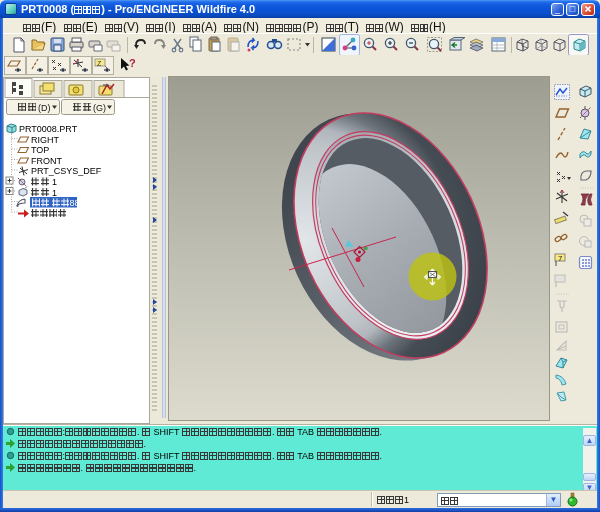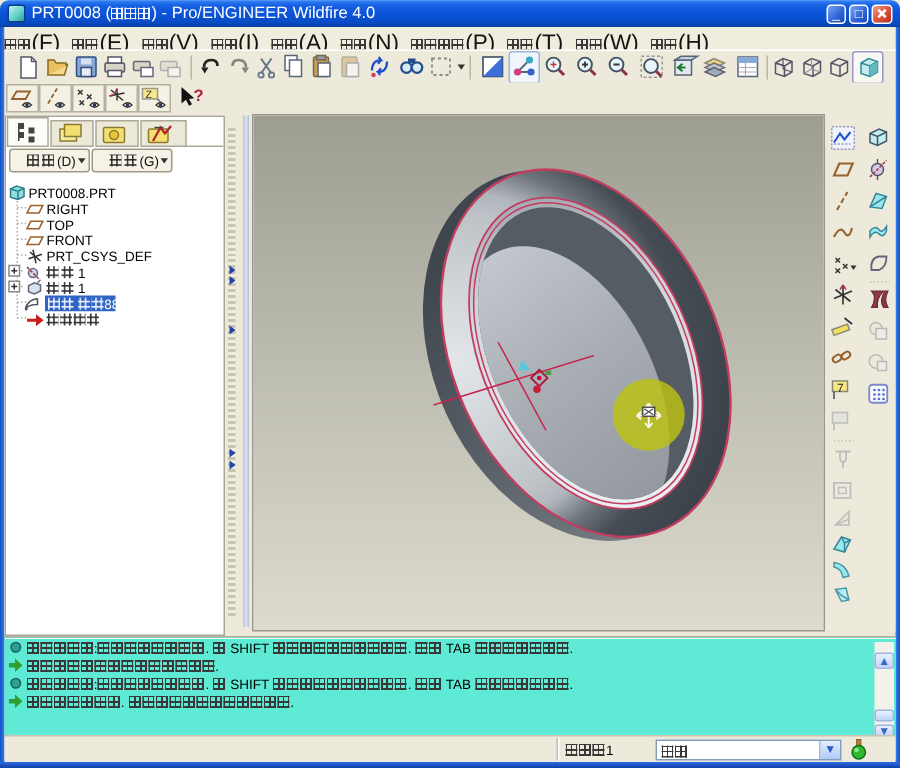--- a/index.html
+++ b/index.html
@@ -3,32 +3,32 @@
 *{margin:0;padding:0;box-sizing:border-box}
 html,body{width:600px;height:512px;overflow:hidden;font-family:"Liberation Sans",sans-serif;background:#ECE9D8;position:relative}
 .abs{position:absolute}
 
 #frameL{left:0;top:16px;width:3px;bottom:0;background:linear-gradient(90deg,#1053C8,#3A7BE8)}
 #frameR{right:0;top:16px;width:3px;bottom:0;background:linear-gradient(90deg,#3A7BE8,#1053C8)}
 #frameB{left:0;bottom:0;width:600px;height:4px;background:linear-gradient(180deg,#2E6CE0,#0F3EA8)}
 
 #title{left:0;top:0;width:600px;height:18px;border-radius:6px 6px 0 0;
 background:linear-gradient(180deg,#5AA0F8 0%,#2D79EF 6%,#1660E4 20%,#0C55D9 45%,#0A50CF 70%,#0848BB 90%,#0B3E9E 100%);}
-#title .txt{position:absolute;left:21px;top:3px;color:#fff;font-weight:normal;font-size:11px;letter-spacing:0px;white-space:nowrap}
+#title .txt{position:absolute;left:21px;top:3px;color:#fff;font-weight:bold;font-size:11px;letter-spacing:0px;white-space:nowrap}
 #ticon{left:5px;top:3px;width:12px;height:12px;background:linear-gradient(135deg,#BFF3EE,#5ECFC4 60%,#2E9E94);border:1px solid #0A3C8E;border-radius:2px}
 .tbtn{top:3px;width:13px;height:13px;border:1px solid #fff;border-radius:3px;font-size:9px;color:#fff;text-align:center;line-height:11px}
 #bmin{left:551px;background:linear-gradient(135deg,#7AA4F0,#2E62D8 60%,#1C4ABB)}
 #bmax{left:566px;background:linear-gradient(135deg,#7AA4F0,#2E62D8 60%,#1C4ABB)}
 #bclose{left:581px;width:14px;background:linear-gradient(135deg,#F0A088,#DD5540 50%,#BC2C12)}
 
 .g{display:inline-block;width:8px;height:8px;margin-right:1px;vertical-align:-1px;
 background:repeating-linear-gradient(0deg,#383838 0 1px,transparent 1px 3.5px),repeating-linear-gradient(90deg,#383838 0 1px,transparent 1px 3.5px)}
 .gw{background:repeating-linear-gradient(0deg,#f4f6ff 0 1px,transparent 1px 3.5px),repeating-linear-gradient(90deg,#f4f6ff 0 1px,transparent 1px 3.5px)}
 
-#menu{left:3px;top:18px;width:594px;height:15px;background:#F0EDDF;font-size:15px;color:#111;white-space:nowrap;padding-left:0}
+#menu{left:3px;top:18px;width:594px;height:15px;background:#F0EDDF;font-size:12px;color:#111;white-space:nowrap;padding-left:20px}
 #menu span.mi{display:inline-block;margin-right:4px;margin-top:2px}
 
 #tb1{left:3px;top:33px;width:594px;height:22px;background:#EDEADB;border-top:1px solid #fff}
 #tb2{left:3px;top:55px;width:594px;height:22px;background:#EDEADB}
 
 #nav{left:3px;top:77px;width:147px;height:347px;background:#fff;border:1px solid #ACA899}
 
 #sash{left:150px;top:77px;width:18px;height:347px;background:#ECE9D8}
 #sashdots{position:absolute;left:2px;top:8px;width:5px;height:326px;background:repeating-linear-gradient(0deg,#C8C4B2 0 2px,#EFEDDE 2px 4px)}
 #sashlines{position:absolute;left:12px;top:0;width:4px;height:341px;border-left:1px solid #B8C4DC;border-right:1px solid #B8C4DC;background:#D8DEF0}

